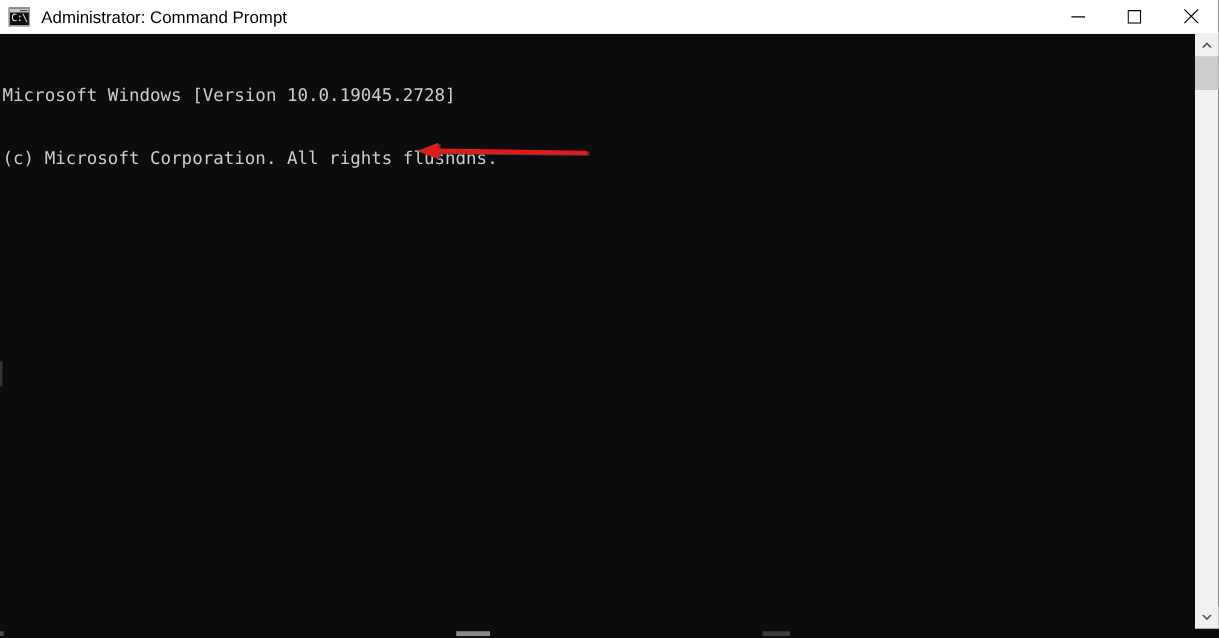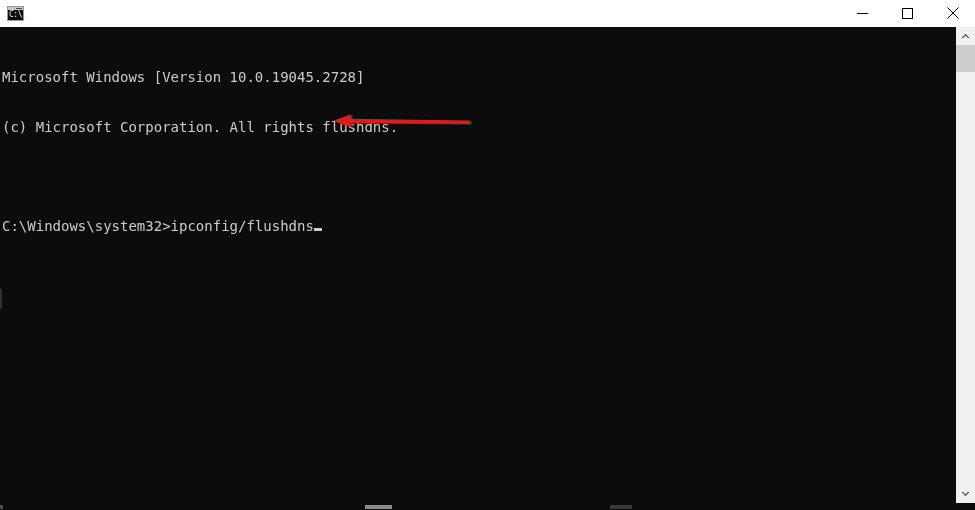--- a/index.html
+++ b/index.html
@@ -233,20 +233,21 @@
 <body>
 
 <div class="window">
 
   <div class="titlebar">
     <div class="titlebar-left">
       <div class="cmd-icon">
         <div class="ic-bar"></div>
         <div class="ic-text">C:\.</div>
       </div>
+      <div class="titlebar-title">Administrator: Command Prompt</div>
     </div>
 
     <div class="titlebar-spacer"></div>
 
     <div class="win-buttons">
       <button class="win-btn">
         <svg width="11" height="11" viewBox="0 0 11 11" aria-hidden="true">
           <line x1="0" y1="5.5" x2="11" y2="5.5" stroke="#000000" stroke-width="1"></line>
         </svg>
       </button>
@@ -265,21 +266,20 @@
   </div>
 
   <div class="terminal">
 
     <div class="bg-sliver"></div>
 
     <div class="term-lines">
       <div class="term-line">Microsoft Windows [Version 10.0.19045.2728]</div>
       <div class="term-line">(c) Microsoft Corporation. All rights flushdns.</div>
       <div class="term-line blank">&nbsp;</div>
-      <div class="term-line"><span class="prompt-line">C:\Windows\system32&gt;</span><span class="prompt-line">ipconfig/flushdns</span><span class="cursor"></span></div>
     </div>
 
     <svg class="arrow-annotation" viewBox="0 0 146 26" width="146" height="26">
 
       <g transform="translate(2.5,3.2)" opacity="0.85">
         <path d="M 5 9 L 22 2.5 L 22 15.5 Z" fill="#4a4a4a"></path>
         <path d="M 21 7.2 L 141 9.0 L 141 12.4 L 21 11.2 Z" fill="#4a4a4a"></path>
       </g>
 
       <g transform="translate(1.5,1.2)">

